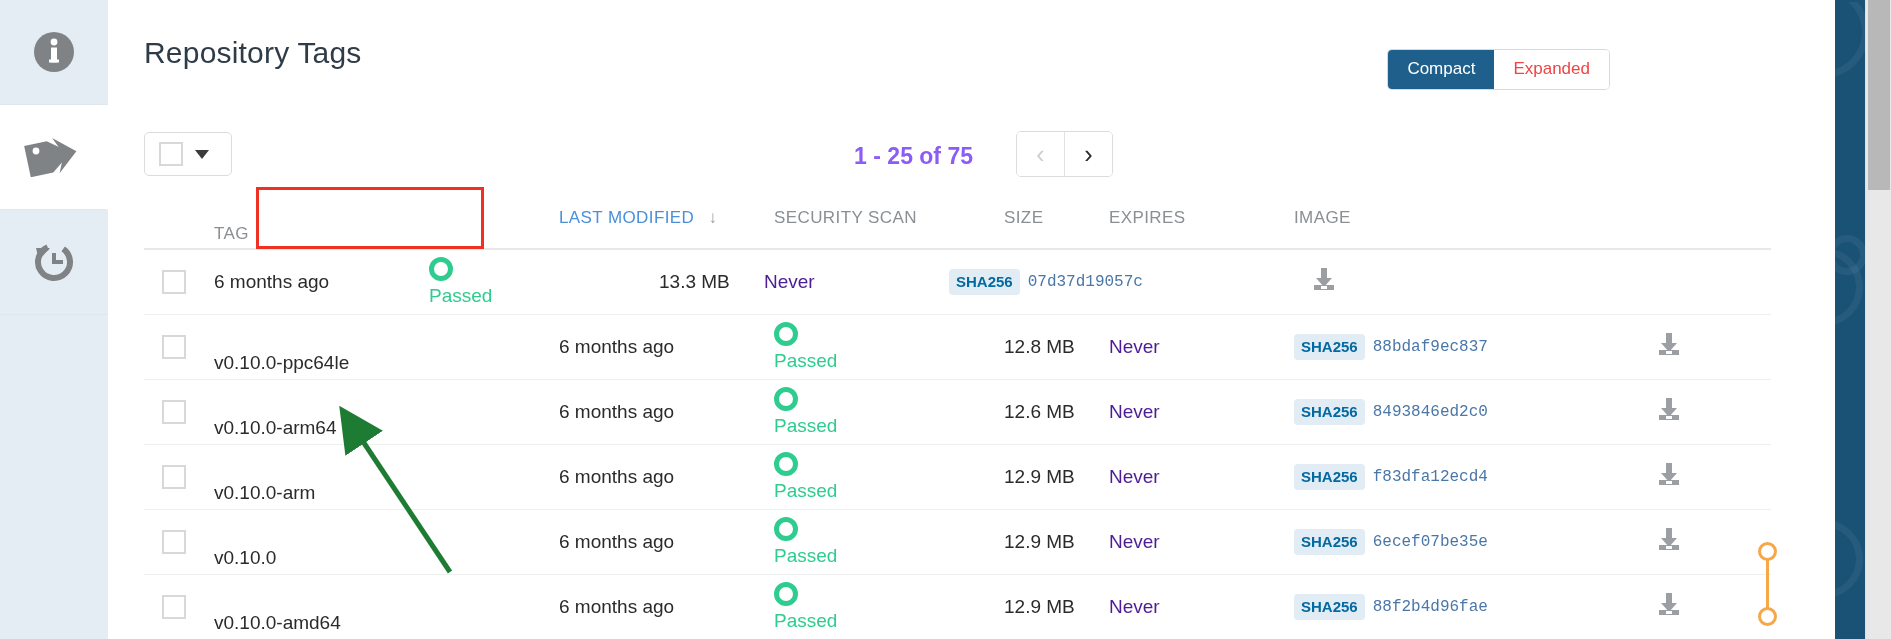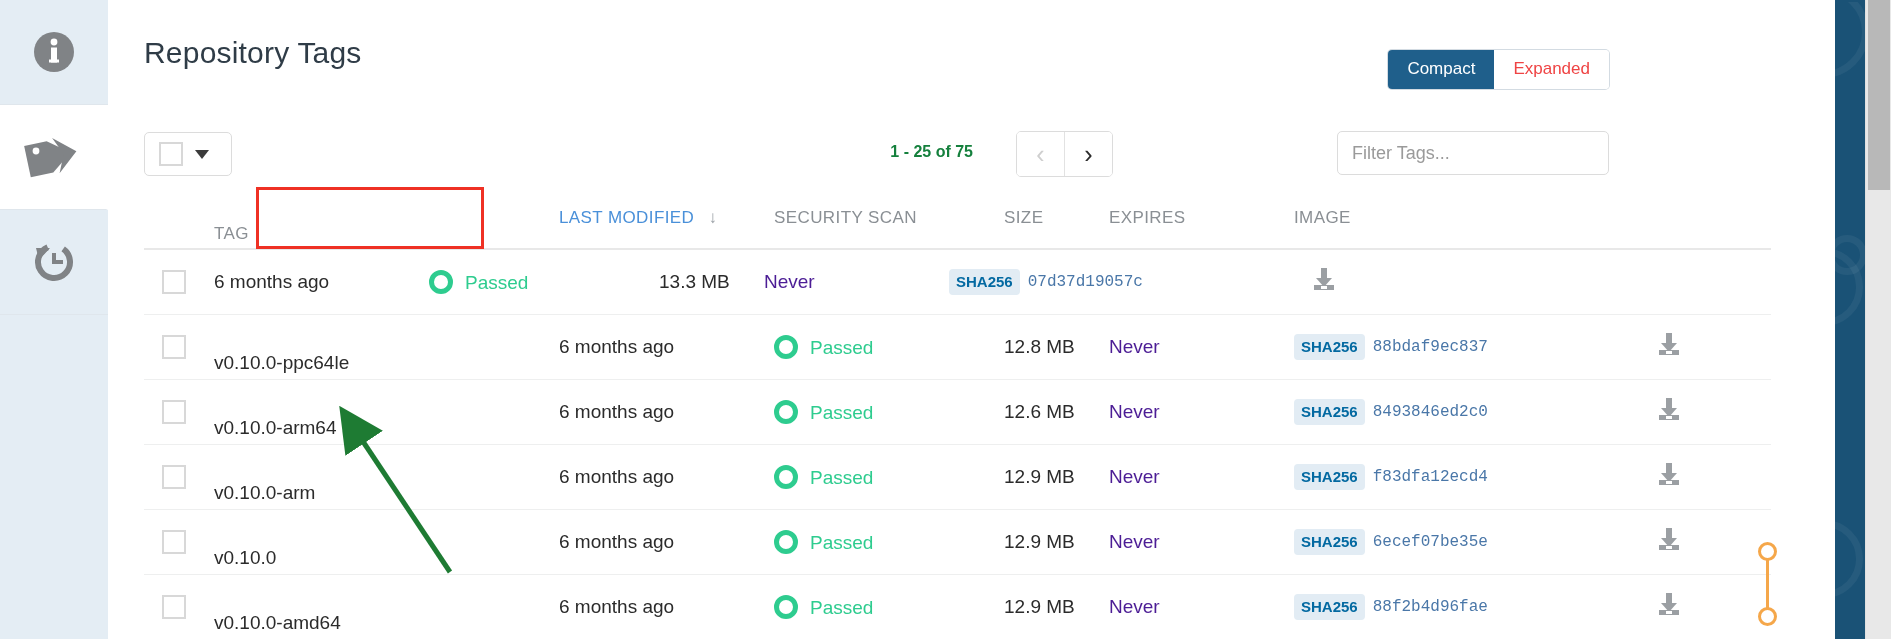--- a/index.html
+++ b/index.html
@@ -77,21 +77,21 @@
     background:#fff; display:flex; align-items:center; gap:12px; padding-left:14px; cursor:pointer;
   }
   .bulk-select .box { width:24px;height:24px;border:2px solid #d8d8d8;background:#fff;}
   .bulk-select .caret {
     width:0;height:0;border-left:7px solid transparent;border-right:7px solid transparent;
     border-top:9px solid #3b3b3b;
   }
 
   .range-label {
     position:absolute; right: 700px; top: 143px;
-    font-size: 16px; font-weight: bold; color:#15803d; white-space:nowrap;
+    font-size: 23px; font-weight: bold; color:#8b5cf6; white-space:nowrap;
   }
   .pager {
     position:absolute; right: 560px; top: 131px;
     display:flex; border:1px solid #dcdcdc; border-radius:5px; overflow:hidden; background:#fff;
   }
   .pager button {
     width: 47px; height: 44px; background:#fff; border:0; cursor:pointer;
     font-size: 25px; line-height:1; color:#2b2b2b; font-family:"Liberation Sans",sans-serif;
   }
   .pager button.disabled { color:#cfcfcf; cursor:default; }
@@ -123,21 +123,21 @@
   .c-scan  { width: 230px; flex:none;margin-left:7px; }
   .c-size  { width: 105px; flex:none; }
   .c-exp   { width: 185px; flex:none; }
   .c-img   { width: 320px; flex:none; position:relative; }
   .c-dl    { width: 110px; flex:none; display:flex; justify-content:center;}
 
   .chk { width:24px; height:24px; border:2px solid #d8d8d8; background:#fff; display:block; cursor:pointer;}
   .th-sortable { color:#4a90d9; cursor:pointer;margin-top:8px; }
   .sort-arrow { color:#9aa0a6; margin-left:9px; font-size:17px; }
 
-  .scan { display:flex; align-items:flex-end; gap:12px; }
+  .scan { display:flex; align-items:flex-start; gap:4px;flex-direction:column; }
   .ring-ok {
     width: 24px; height: 24px; border-radius:50%;
     border: 5px solid #2ecc8f; flex:none;
   }
   .scan-text { color:#2ecc8f; font-size:19px; }
 
   .never { color:#4c1d95; }
 
   .sha {
     display:inline-flex; align-items:center; gap:8px;
@@ -226,21 +226,20 @@
     </div>
 
     <div class="range-label">1 - 25 of 75</div>
 
     <div class="pager">
       <button class="disabled">‹</button>
       <span class="sep"></span>
       <button>›</button>
     </div>
 
-    <input class="filter-input" type="text" placeholder="Filter Tags..." style="">
 
     <div class="tbl">
 
       <div class="thead">
         <div class="c-chk"></div>
         <div class="c-tag">TAG</div>
         <div class="c-mod">
           <span class="th-sortable">LAST MODIFIED</span>
           <span class="sort-arrow">↓</span>
         </div>

